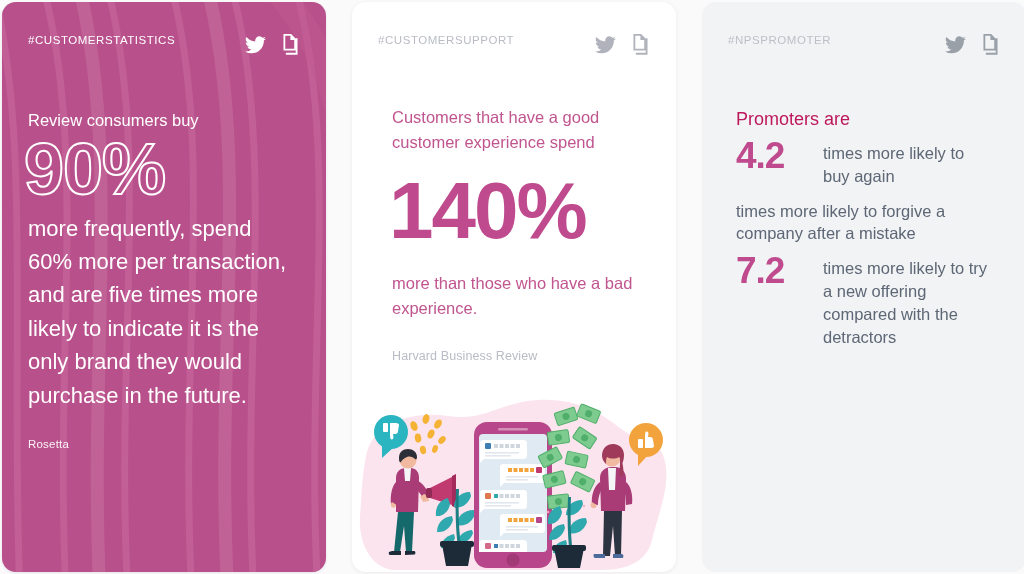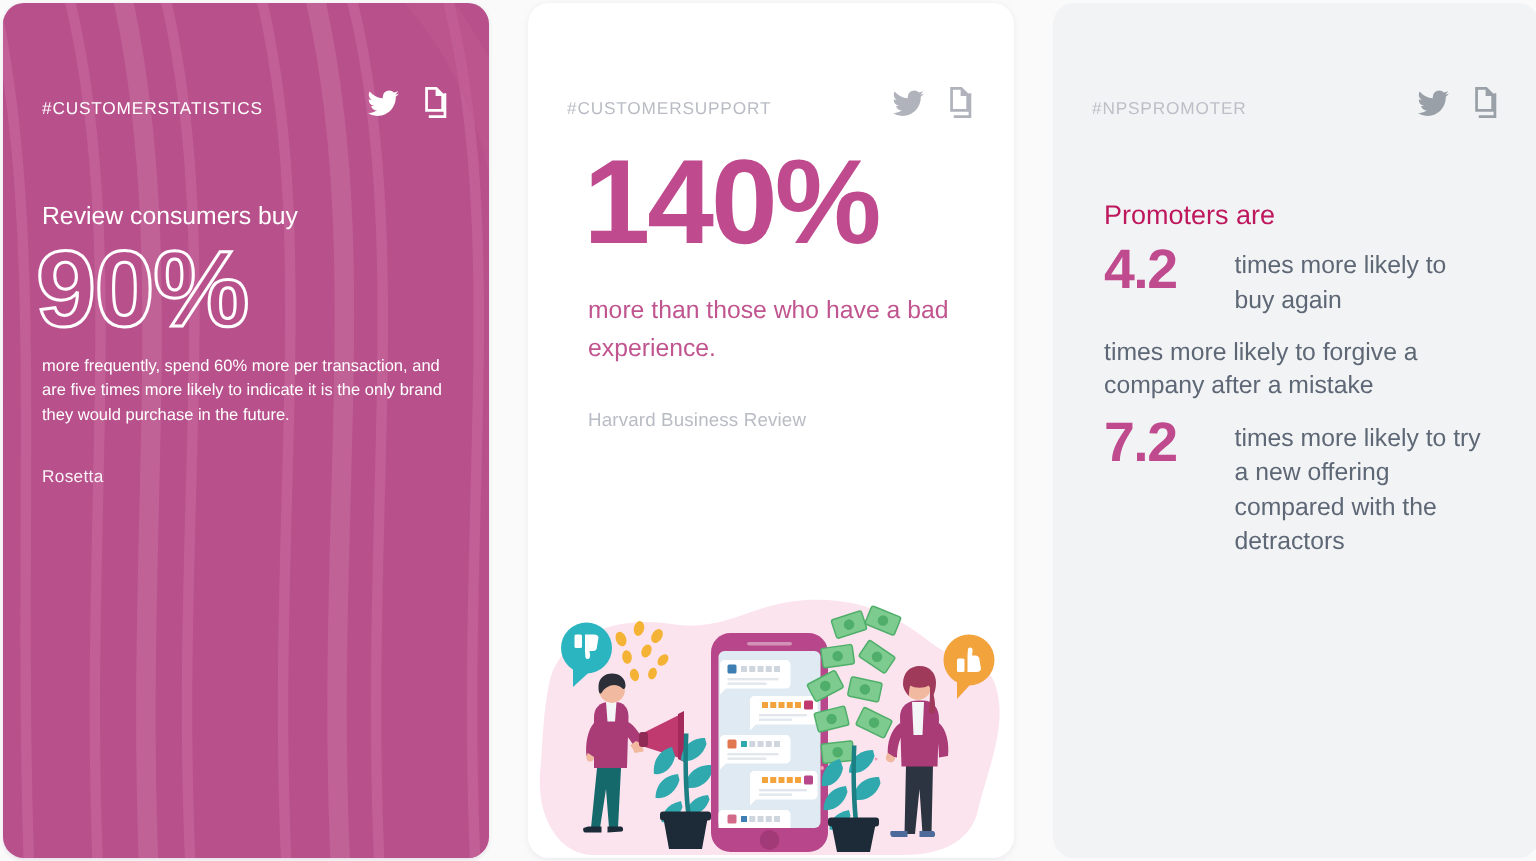--- a/index.html
+++ b/index.html
@@ -55,23 +55,23 @@
 
   
   .card--gray {
     background: #f2f3f5;
   }
 
   
   .card-head {
     position: relative;
     display: flex;
-    align-items: flex-end;
+    align-items: flex-start;
     justify-content: space-between;
-    padding: 56px 26px 0 26px;
+    padding: 32px 26px 0 26px;
     z-index: 3;
   }
   .hashtag {
     font-size: 11.5px;
     letter-spacing: .55px;
     font-weight: 400;
   }
   .card--pink .hashtag { color: #ffffff; }
   .card--white .hashtag { color: #b9bcc4; }
   .card--gray .hashtag { color: #bcbfc7; }
@@ -107,21 +107,21 @@
     font-size: 72px;
     line-height: 1.12;
     font-weight: 700;
     letter-spacing: -1px;
     color: transparent;
     -webkit-text-stroke: 2px #ffffff;
     text-shadow: none;
   }
   .tail1 {
     margin-top: 2px;
-    font-size: 11px;
+    font-size: 22px;
     line-height: 1.52;
     color: #ffffff;
   }
   .source1 {
     margin-top: 26px;
     font-size: 11.5px;
     color: #ffffff;
     opacity: .93;
     letter-spacing: .2px;
   }
@@ -281,20 +281,21 @@
         <span class="icon-btn">
           <svg width="19" height="21" viewBox="0 0 20 22" aria-hidden="true">
             <path d="M2.6 0h8.1l5.1 5.1v12.2H2.6V0zm1.9 1.9v13.5h9.4V6.2h-4V1.9H4.5z" fill-rule="evenodd"></path>
             <path d="M17.4 4.3v17.4H5.1v-1.9h10.4V4.3h1.9z"></path>
           </svg>
         </span>
       </div>
     </div>
 
     <div class="body2">
+      <div class="lead2">Customers that have a good customer experience spend</div>
       <div class="bignum-solid">140%</div>
       <div class="tail2">more than those who have a bad experience.</div>
       <div class="source2">Harvard Business Review</div>
     </div>
 
     <div class="illus-wrap">
       <svg viewBox="0 0 324 178" preserveAspectRatio="xMidYMax meet" aria-hidden="true">
 
         <path d="M14 62 C 20 30, 58 16, 96 22 C 132 28, 148 8, 186 6 C 226 4, 250 20, 268 34 C 292 52, 306 44, 312 64 C 320 90, 306 120, 300 146 C 296 164, 280 176, 250 176 L 44 176 C 20 176, 6 150, 8 122 C 10 98, 10 82, 14 62 Z" fill="#fbe4ee"></path>
 

